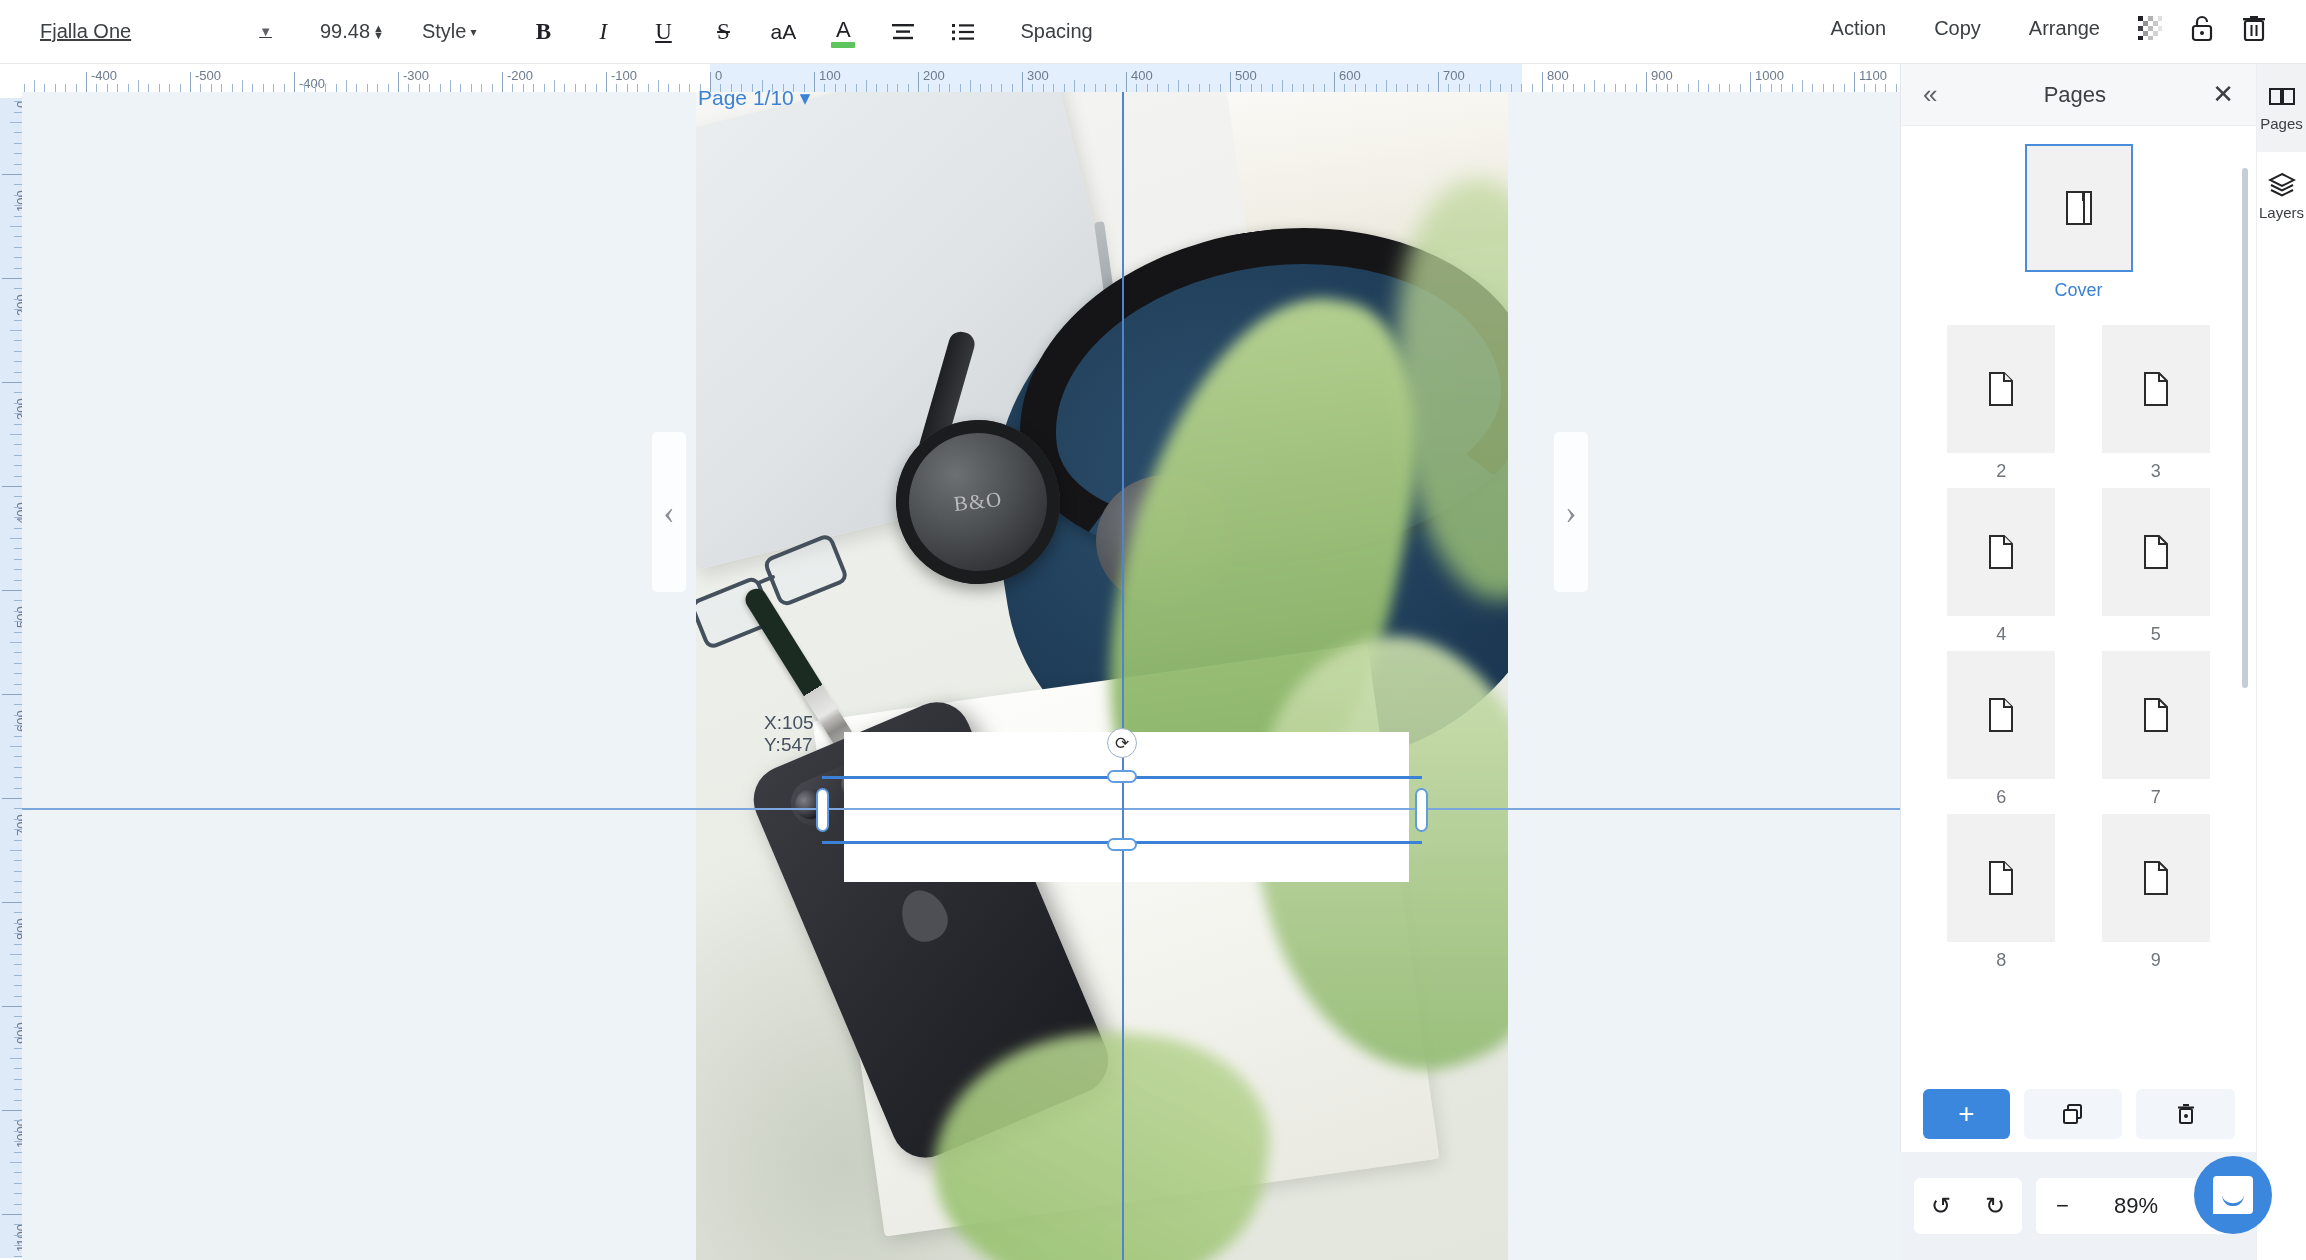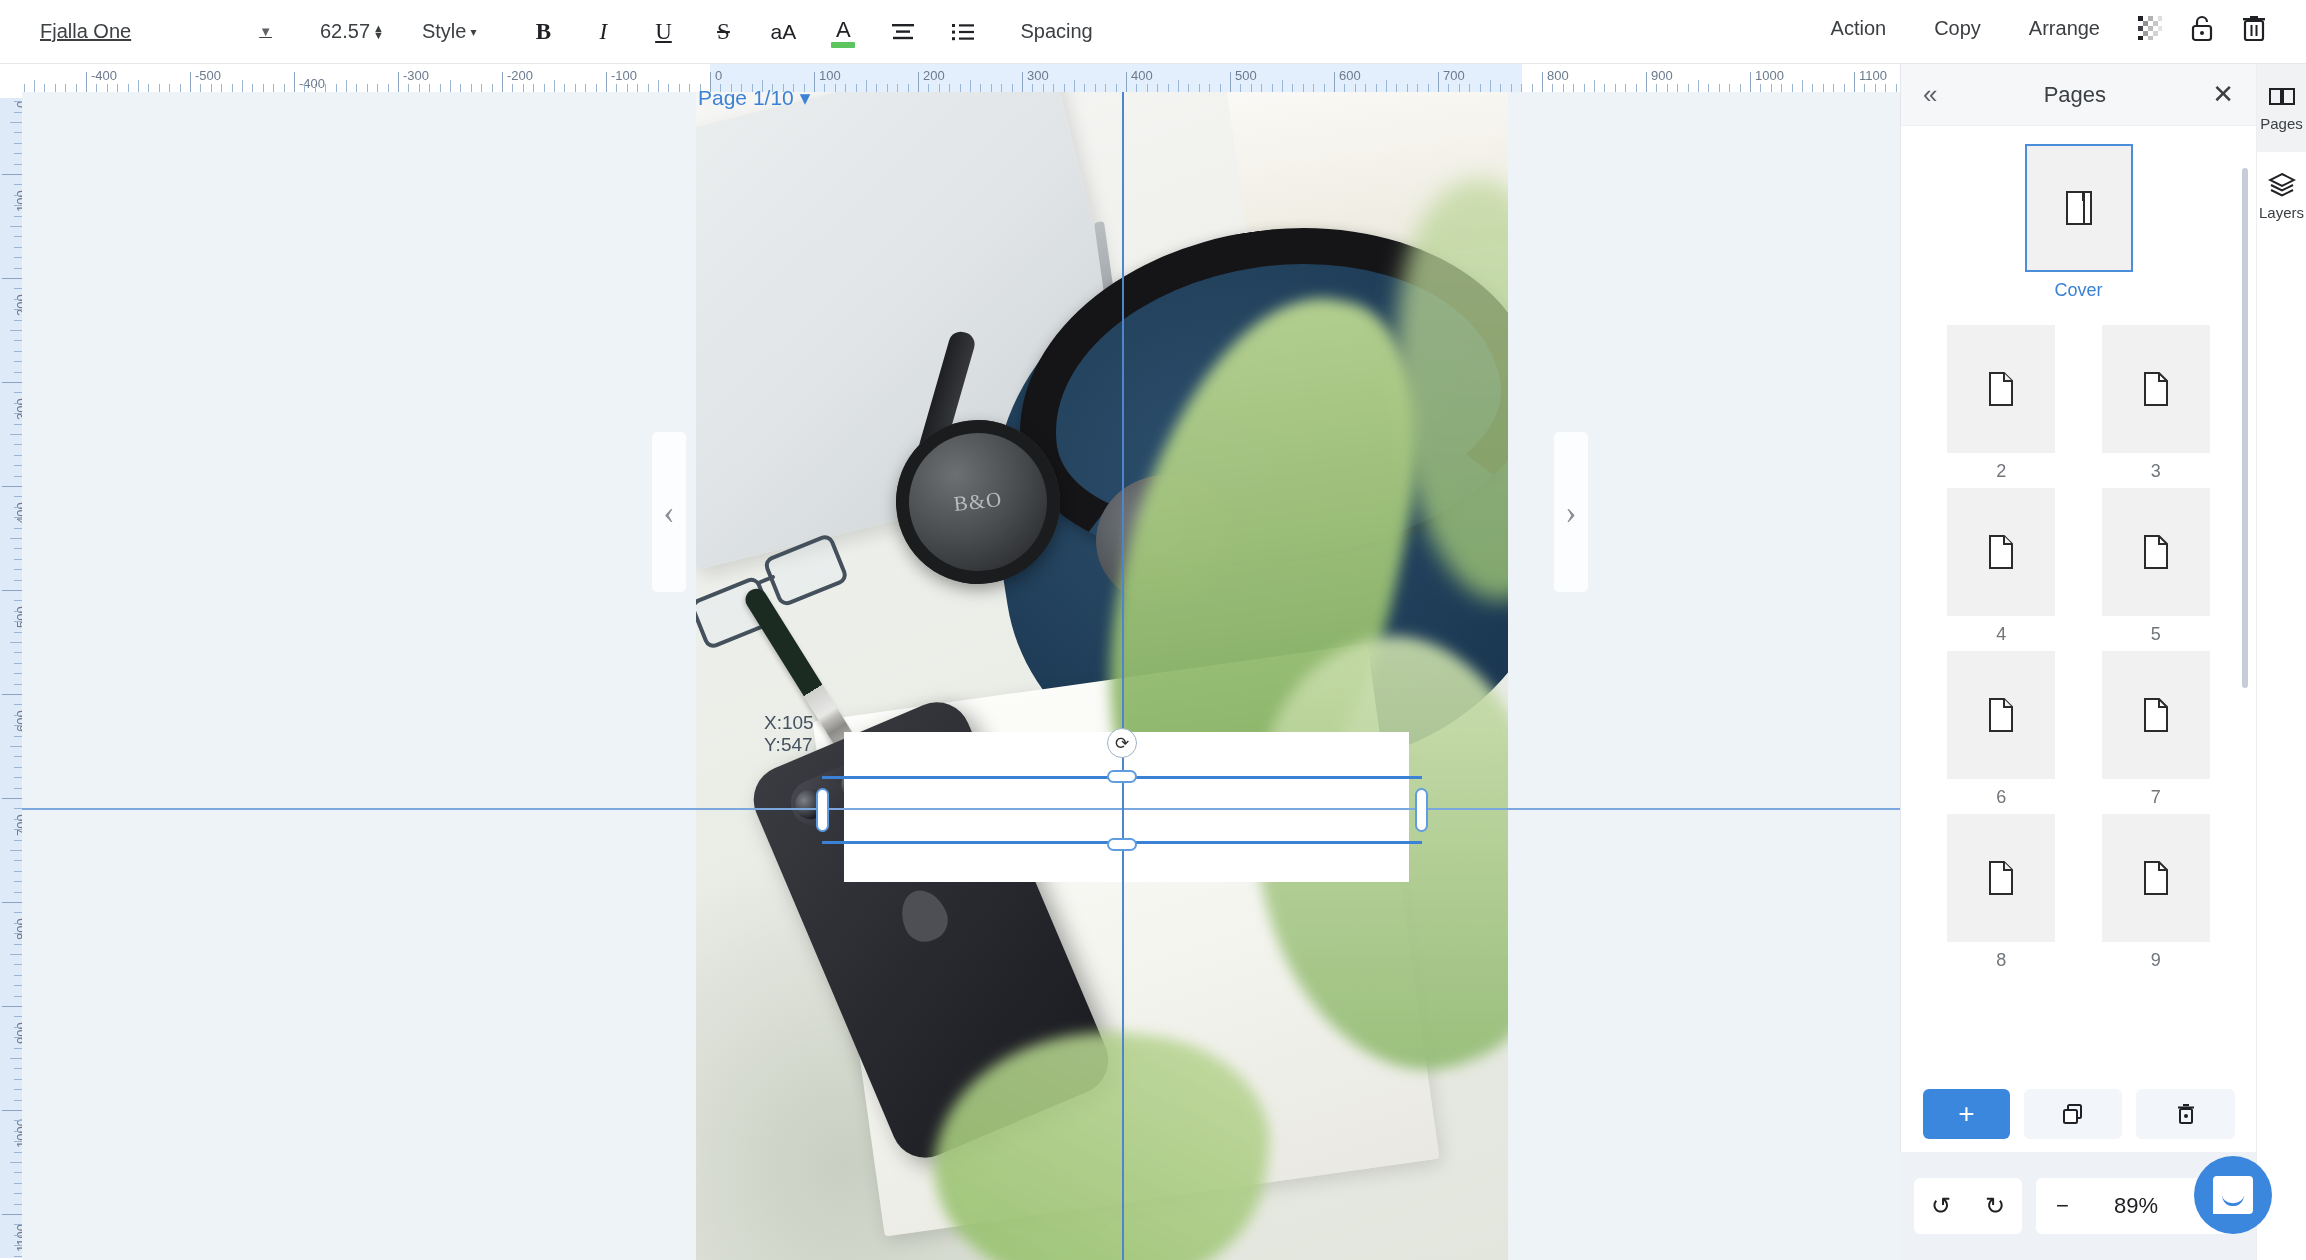--- a/index.html
+++ b/index.html
@@ -231,21 +231,21 @@
 <body>
 
 <div id="app">
 
   <div class="toolbar">
     <div class="font-select">
       <span>Fjalla One</span>
       <span class="caret">▼</span>
     </div>
     <div class="size-box">
-      <span>62.57</span>
+      <span>99.48</span>
       <span class="spin">
           <span>▲</span>
           <span>▼</span>
         </span>
     </div>
     <div class="style-btn">
       <span>Style</span>
       <span class="caret">▾</span>
     </div>
 

